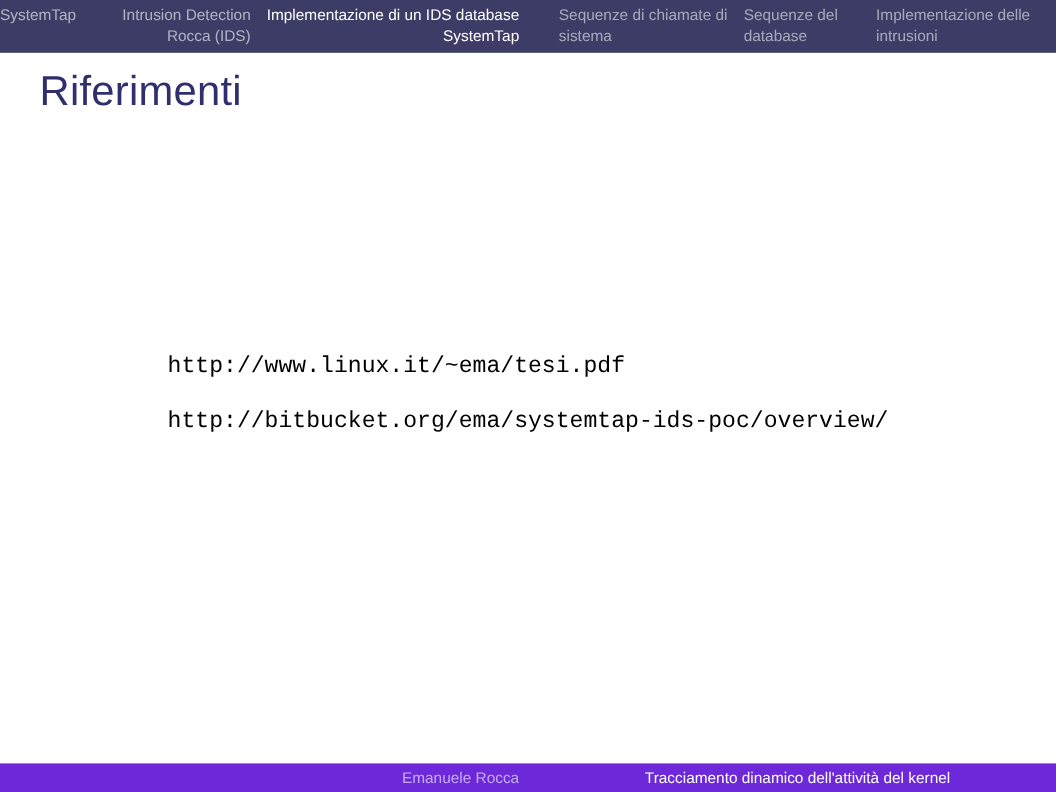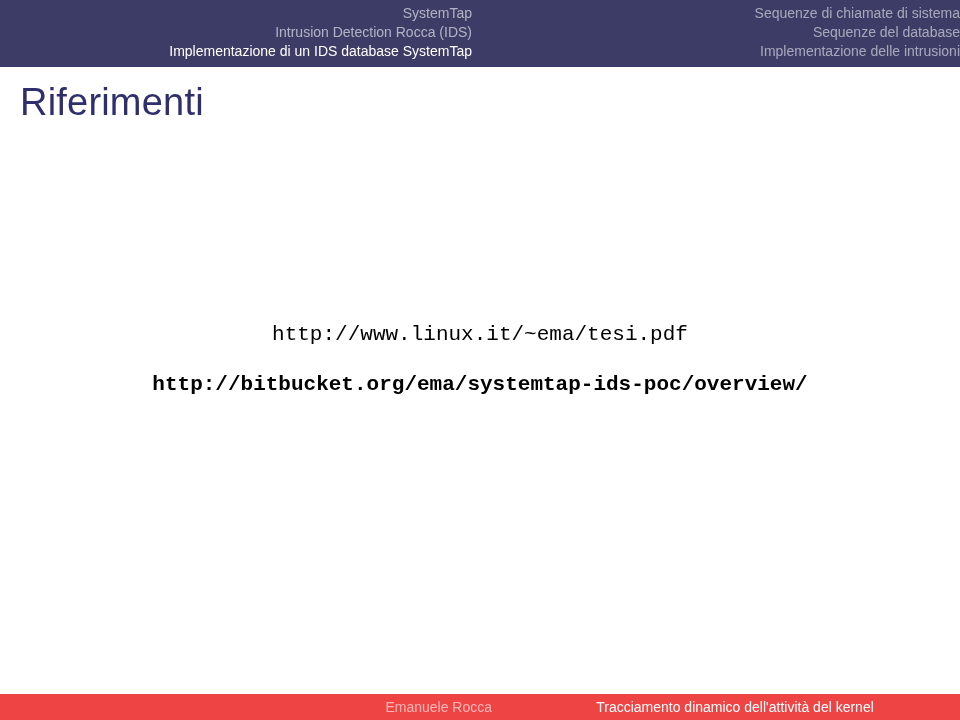--- a/index.html
+++ b/index.html
@@ -1,28 +1,28 @@
 <!DOCTYPE html>
 <html><head>
 <meta charset="utf-8">
 <style>
   * { margin: 0; padding: 0; box-sizing: border-box; }
   html, body { width: 960px; height: 720px; font-family: "Helvetica Neue", Helvetica, Arial, sans-serif; background: #fff; overflow: hidden; }
   .slide { width: 960px; height: 720px; position: relative; }
   .header { background: #3c3c66; color: #fff; display: flex; padding: 4px 0 6px 0; }
-  .hcol { display: flex; flex-direction: column; font-size: 14px; line-height: 1.35; }
+  .hcol { display: flex; flex-direction: row; font-size: 14px; line-height: 1.35; }
   .hleft { flex: 0 0 490px; text-align: right; padding-right: 18px; }
-  .hright { flex: 1; text-align: right; padding-left: 18px; }
+  .hright { flex: 1; text-align: left; padding-left: 18px; }
   .hleft .dim { color: rgba(255,255,255,0.6); }
   .hright .row { color: rgba(255,255,255,0.55); }
-  .title { color: #2f2f6e; font-size: 38px; font-weight: 300; padding: 14px 0 0 20px; letter-spacing: 0.2px; }
-  .body { position: absolute; top: 50%; left: 50%; transform: translate(-50%, -50%); text-align: center; }
+  .title { color: #2f2f6e; font-size: 38px; font-weight: 300; padding: 14px 0 0 36px; letter-spacing: 0.2px; }
+  .body { position: absolute; top: 50%; left: 50%; transform: translate(-50%, -50%); text-align: left; }
   .mono { font-family: "Courier New", Courier, monospace; font-size: 21px; color: #000; line-height: 1.45; white-space: nowrap; }
-  .mono + .mono { margin-top: 20px; font-weight: bold; }
-  .footer { position: absolute; bottom: 0; left: 0; right: 0; background: #ef4444; color: #fff; display: flex; font-size: 14px; padding-left: 20px; }
+  .mono + .mono { margin-top: 20px; }
+  .footer { position: absolute; bottom: 0; left: 0; right: 0; background: #6d28d9; color: #fff; display: flex; font-size: 14px; }
   .fcol { padding: 5px 18px; }
   .fleft { flex: 0 0 490px; text-align: right; color: rgba(255,255,255,0.6); }
   .fright { flex: 1; text-align: center; }
 </style>
 </head>
 <body>
 
 <div class="slide">
 
   <div class="header">

